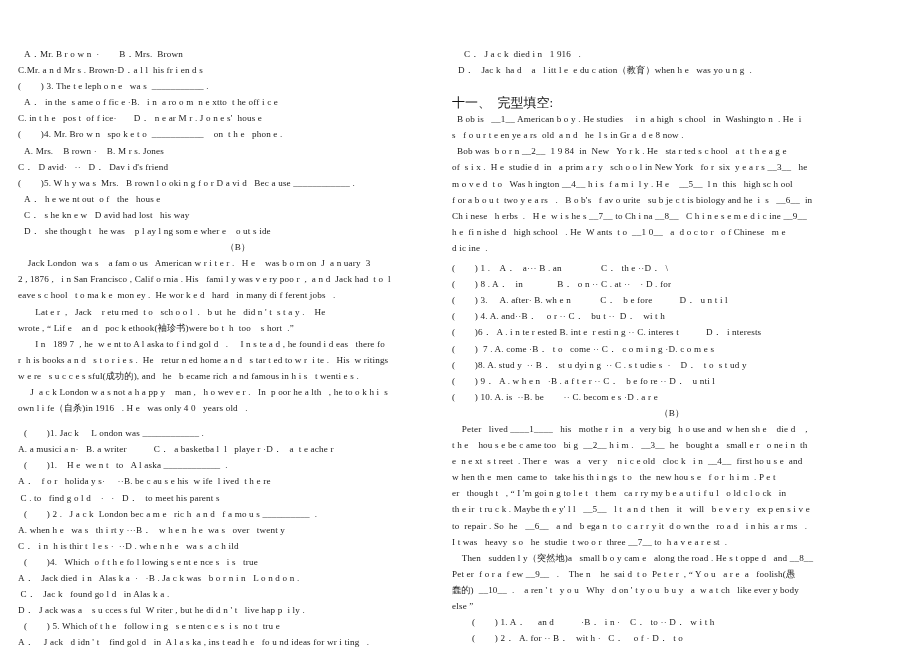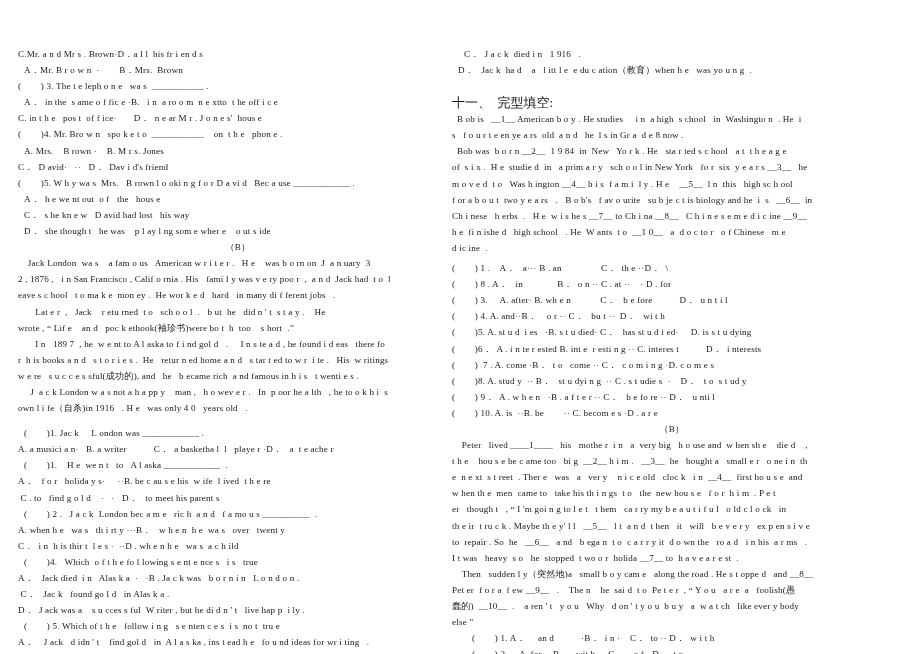--- a/index.html
+++ b/index.html
@@ -56,22 +56,22 @@
   
   #page { filter: contrast(1.02); }
 </style>
 </head>
 <body>
 
 <div id="page">
 
   <div class="col col-left">
 
+    <div class="ln i1">A．Mr. B r o w n  ·        B．Mrs.  Brown</div>
     <div class="ln i0">C.Mr. a n d Mr s . Brown·D．a l l  his fr i en d s</div>
-    <div class="ln i1">A．Mr. B r o w n  ·        B．Mrs.  Brown</div>
 
     <div class="ln i0">(        ) 3. The t e leph o n e   wa s  ___________ .</div>
     <div class="ln i1">A．  in the  s ame o f fic e ·B.   i n  a ro o m  n e xtto  t he off i c e</div>
     <div class="ln i0">C. in t h e   pos t  of f ice·       D．  n e ar M r . J o n e s'  hous e</div>
 
     <div class="ln i0">(        )4. Mr. Bro w n   spo k e t o  ___________    on  t h e   phon e .</div>
     <div class="ln i1">A. Mrs.    B rown ·    B. M r s. Jones</div>
     <div class="ln i0">C．  D avid·   ··   D．  Dav i d's friend</div>
 
     <div class="ln i0">(        )5. W h y wa s  Mrs.   B rown l o oki n g f o r D a vi d   Bec a use ____________ .</div>
@@ -133,37 +133,36 @@
     <div class="ln i0">Ch i nese   h erbs  .   H e  w i s he s __7__ to Ch i na __8__   C h i n e s e m e d i c ine __9__</div>
     <div class="ln i0">h e  fi n ishe d   high school   . He  W ants  t o  __1 0__   a  d o c to r   o f Chinese   m e</div>
     <div class="ln i0">d ic ine  .</div>
 
     <div class="gap-sm"></div>
 
     <div class="ln i0">(        ) 1 .    A．   a··· B . an                C．  th e ··D．  \</div>
     <div class="ln i0">(        ) 8 . A．   in              B．  o n ·· C . at ··    · D . for</div>
     <div class="ln i0">(        ) 3.     A. after· B. wh e n            C．   b e fore           D．  u n t i l</div>
     <div class="ln i0">(        ) 4. A. and··B．    o r ·· C．   bu t ··  D．   wi t h</div>
-    <div class="ln i0">(        )5. A. st u d  i es   ·B. s t u died· C．   has st u d i ed·     D. is s t u dying</div>
     <div class="ln i0">(        )6．  A . i n te r ested B. int e  r esti n g ·· C. interes t           D．  i nterests</div>
     <div class="ln i0">(        )  7 . A. come ·B．  t o   come ·· C．  c o m i n g ·D. c o m e s</div>
     <div class="ln i0">(        )8. A. stud y  ·· B．   st u dyi n g  ·· C . s t udie s  ·    D．   t o  s t ud y</div>
     <div class="ln i0">(        ) 9．  A . w h e n   ·B . a f t e r ·· C．   b e fo re ·· D．   u nti l</div>
     <div class="ln i0">(        ) 10. A. is  ··B. be        ·· C. becom e s ·D . a r e</div>
 
     <div class="ln center">（B）</div>
 
     <div class="ln i0">    Peter   lived ____1____   his   mothe r  i n   a  very big   h o use and  w hen sh e    die d    ,</div>
     <div class="ln i0">t h e    hou s e be c ame too   bi g  __2__ h i m .   __3__  he   bought a   small e r   o ne i n  th</div>
     <div class="ln i0">e  n e xt  s t reet  . Ther e   was   a   ver y    n i c e old   cloc k   i n  __4__  first ho u s e  and</div>
     <div class="ln i0">w hen th e  men  came to   take his th i n gs  t o   the  new hou s e   f o r  h i m  . P e t</div>
     <div class="ln i0">er   though t   , “ I 'm goi n g to l e t   t hem   ca r ry my b e a u t i f u l   o ld c l o ck   in</div>
     <div class="ln i0">th e ir  t ru c k . Maybe th e y' l l   __5__   l t  a n d  t hen   it   will   b e v e r y   ex p en s i v e</div>
     <div class="ln i0">to  repair . So  he   __6__   a nd   b ega n  t o  c a r r y it  d o wn the   ro a d   i n his  a r ms   .</div>
-    <div class="ln i0">I t was   heavy  s o   he  stopped  t wo o r  holida __7__ to  h a v e a r e st  .</div>
+    <div class="ln i0">I t was   heavy  s o   he  studie  t wo o r  three __7__ to  h a v e a r e st  .</div>
     <div class="ln i0">    Then   sudden l y（突然地)a   small b o y cam e   along the road . He s t oppe d   and __8__</div>
     <div class="ln i0">Pet er  f o r a  f ew __9__   .    The n    he  sai d  t o  Pe t e r  , “ Y o u   a r e  a   foolish(愚</div>
     <div class="ln i0">蠢的)  __10__  .    a ren ' t   y o u   Why   d on ' t y o u  b u y   a  w a t ch   like ever y body</div>
     <div class="ln i0">else ”</div>
 
     <div class="ln i3">(        ) 1. A．     an d           ·B．  i n ·    C．  to ·· D．  w i t h</div>
     <div class="ln i3">(        ) 2．  A. for ·· B．   wit h ·   C．    o f · D．  t o</div>
 
   </div>
 

